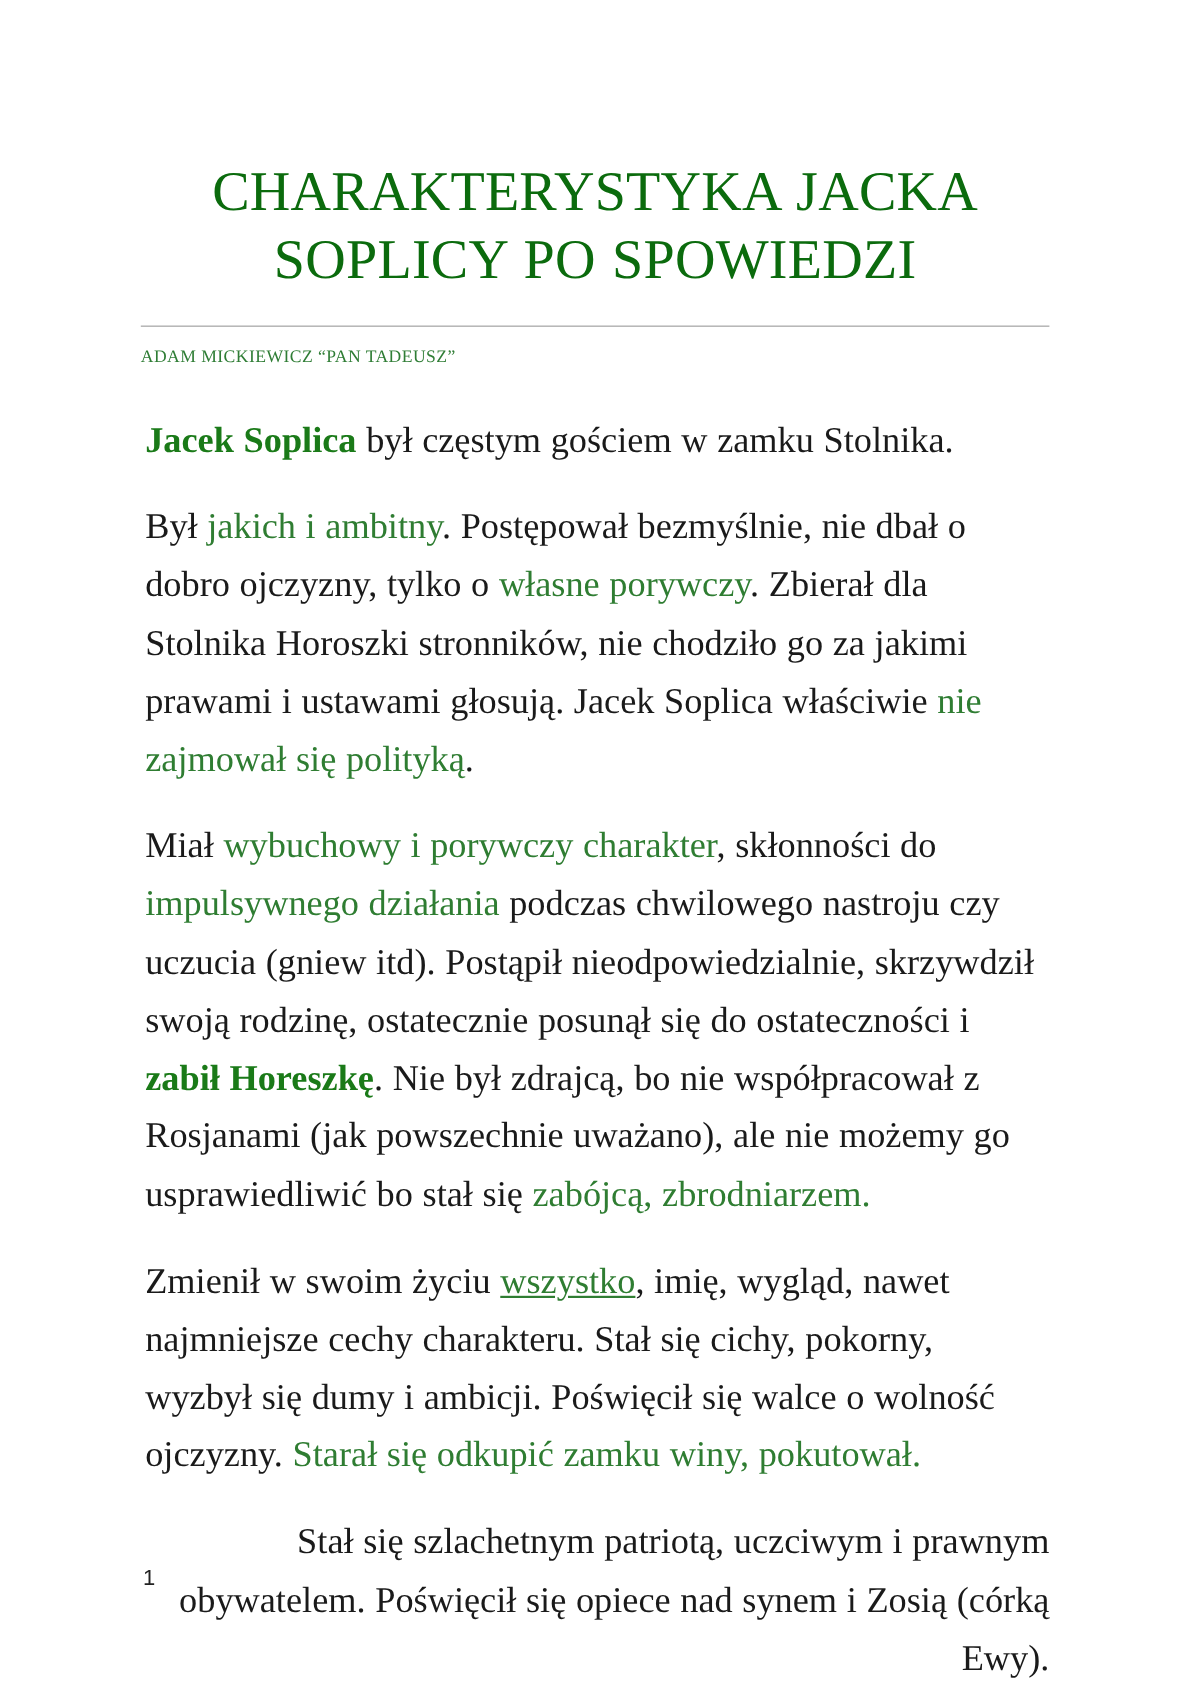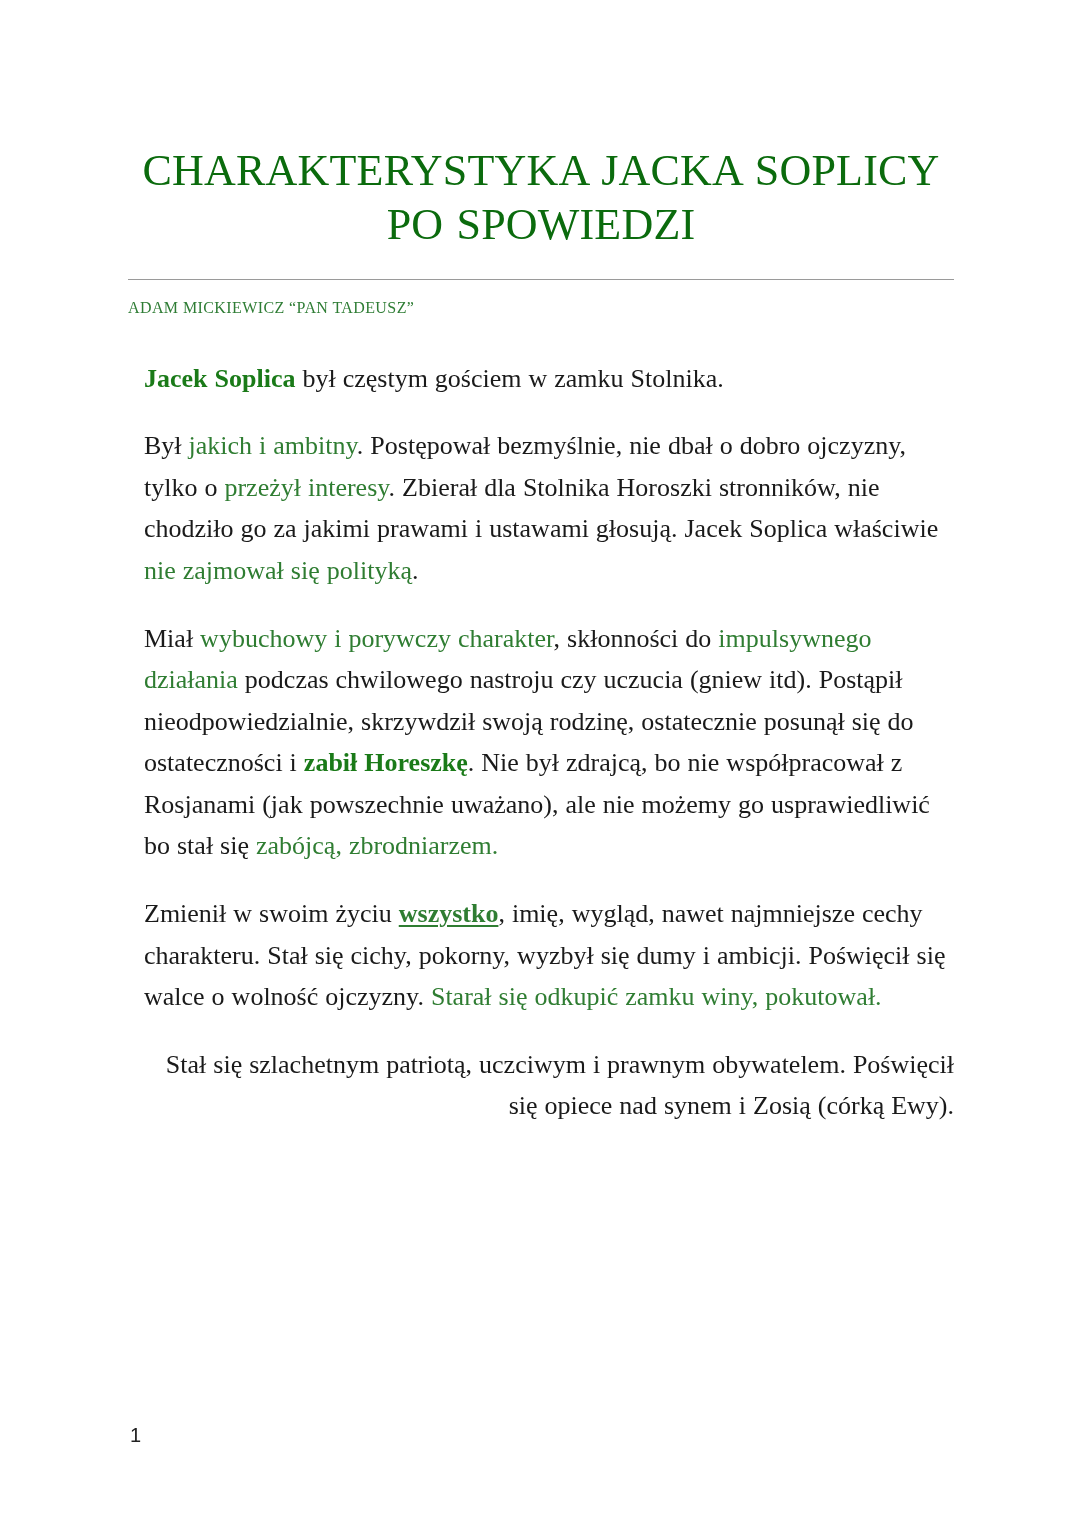--- a/index.html
+++ b/index.html
@@ -34,21 +34,21 @@
     width: 826px;
   }
 
   
   .doc-title {
     margin: 0;
     padding-top: 144px;
     text-align: center;
     font-family: "Liberation Serif", "DejaVu Serif", serif;
     font-weight: 400;
-    font-size: 44px;
+    font-size: 51px;
     line-height: 1.22;
     letter-spacing: 0.2px;
     color: #0b6b0d;
     word-spacing: 2px;
   }
 
   
   .title-rule {
     margin: 28px 0 0 0;
     border: 0;
@@ -66,22 +66,22 @@
     letter-spacing: 0.4px;
     color: #2f7d35;
     line-height: 1.2;
   }
 
   
   .body-copy {
     margin-top: 40px;
   }
   .para {
-    margin: 0 0 26px 16px;
-    font-size: 26px;
+    margin: 0 0 26px 4px;
+    font-size: 33px;
     line-height: 1.60;
     color: #1a1a1a;
     text-align: left;
     word-spacing: 0.5px;
   }
   .para:last-child {
     margin-bottom: 0;
     text-align: right;
   }
 
@@ -91,21 +91,20 @@
   }
   .hl-strong {                
     color: #1a7a18;
     font-weight: 700;
   }
   .hl-underline {             
     color: #2f7d32;
     text-decoration: underline;
     text-decoration-thickness: 1.5px;
     text-underline-offset: 3px;
-    font-weight: bold;
   }
 
   
   .page-number {
     position: absolute;
     left: 130px;
     top: 1425px;
     font-family: "Liberation Sans", "DejaVu Sans", sans-serif;
     font-size: 20px;
     color: #222222;
@@ -119,21 +118,21 @@
   <div class="content">
 
     <h1 class="doc-title">CHARAKTERYSTYKA JACKA SOPLICY PO SPOWIEDZI</h1>
 
     <hr class="title-rule">
 
     <div class="doc-subtitle">ADAM MICKIEWICZ “PAN TADEUSZ”</div>
 
     <div class="body-copy">
       <p class="para"><span class="hl-strong">Jacek Soplica</span> był częstym gościem w zamku Stolnika.</p>
-      <p class="para">Był <span class="hl">jakich i ambitny</span>. Postępował bezmyślnie, nie dbał o dobro ojczyzny, tylko o <span class="hl">przeżył interesy</span>. Zbierał dla Stolnika Horoszki stronników, nie chodziło go za jakimi prawami i ustawami głosują. Jacek Soplica właściwie <span class="hl">nie zajmował się polityką</span>.</p>
+      <p class="para">Był <span class="hl">jakich i ambitny</span>. Postępował bezmyślnie, nie dbał o dobro ojczyzny, tylko o <span class="hl">własne porywczy</span>. Zbierał dla Stolnika Horoszki stronników, nie chodziło go za jakimi prawami i ustawami głosują. Jacek Soplica właściwie <span class="hl">nie zajmował się polityką</span>.</p>
       <p class="para">Miał <span class="hl">wybuchowy i porywczy charakter</span>, skłonności do <span class="hl">impulsywnego działania</span> podczas chwilowego nastroju czy uczucia (gniew itd). Postąpił nieodpowiedzialnie, skrzywdził swoją rodzinę, ostatecznie posunął się do ostateczności i <span class="hl-strong">zabił Horeszkę</span>. Nie był zdrajcą, bo nie współpracował z Rosjanami (jak powszechnie uważano), ale nie możemy go usprawiedliwić bo stał się <span class="hl">zabójcą, zbrodniarzem.</span></p>
       <p class="para">Zmienił w swoim życiu <span class="hl-underline">wszystko</span>, imię, wygląd, nawet najmniejsze cechy charakteru. Stał się cichy, pokorny, wyzbył się dumy i ambicji. Poświęcił się walce o wolność ojczyzny. <span class="hl">Starał się odkupić zamku winy, pokutował.</span></p>
       <p class="para">Stał się szlachetnym patriotą, uczciwym i prawnym obywatelem. Poświęcił się opiece nad synem i Zosią (córką Ewy).</p>
     </div>
 
   </div>
 
   <div class="page-number">1</div>
 </div>
 

